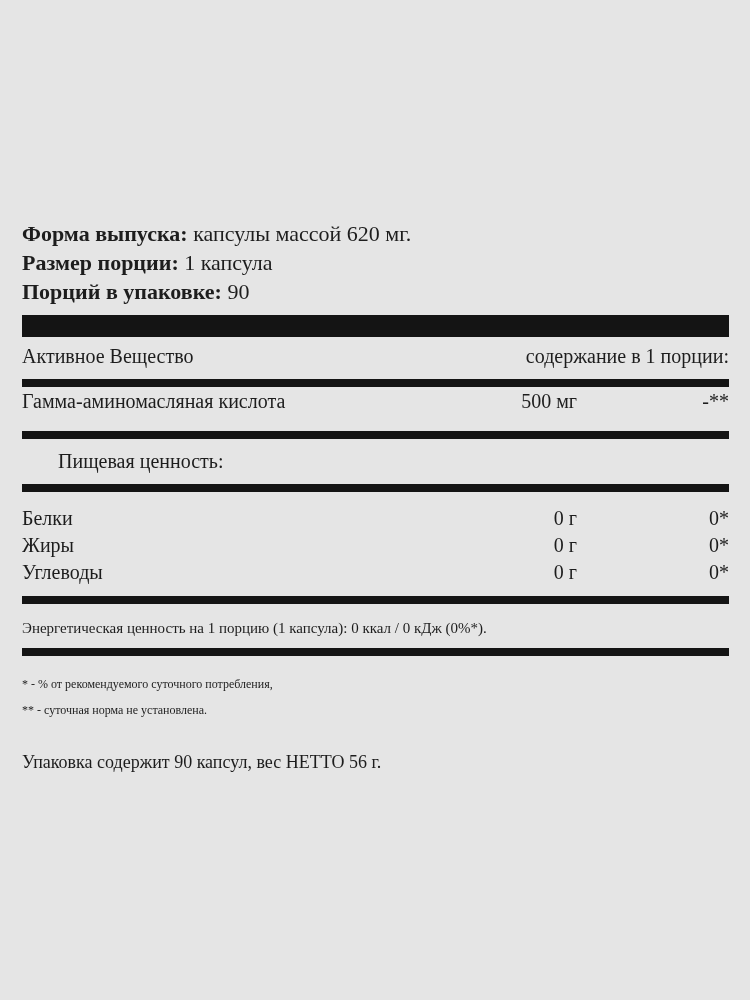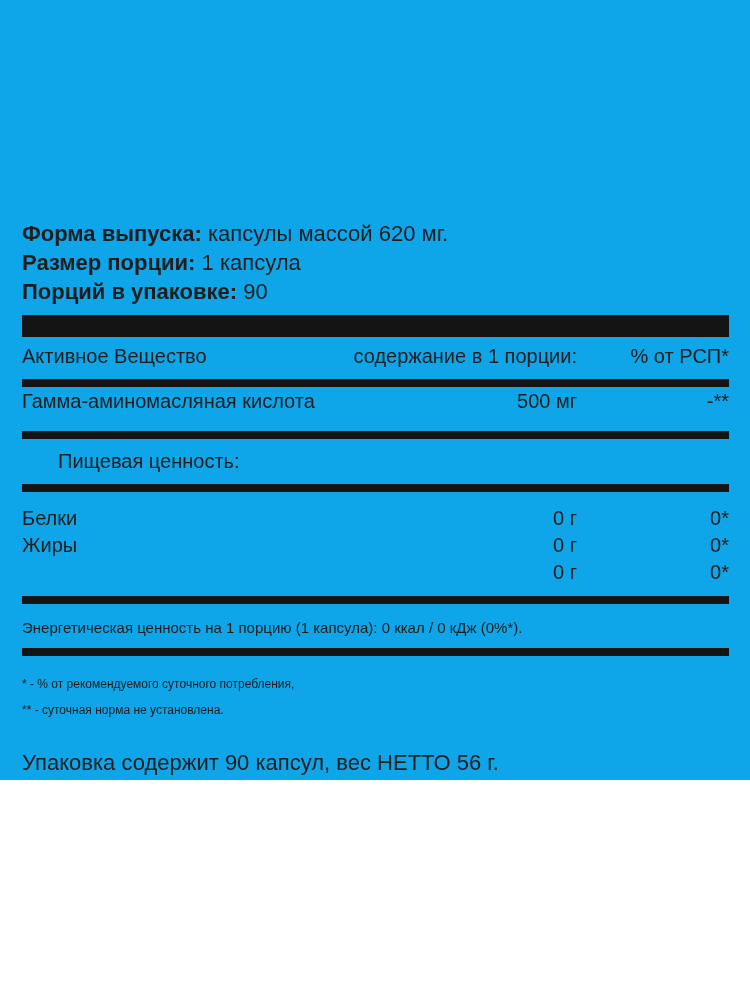--- a/index.html
+++ b/index.html
@@ -3,23 +3,23 @@
 <meta charset="utf-8">
 <style>
   html, body {
     margin: 0;
     padding: 0;
     background: #ffffff;
   }
   #label-page {
     position: relative;
     width: 750px;
-    height: 780px;
-    background: #0ea5e9;
-    font-family: Liberation Sans, sans-serif;
+    height: 1000px;
+    background: #e5e5e5;
+    font-family: Liberation Serif, serif;
     color: #1d1d1d;
     overflow: hidden;
   }
   .abs { position: absolute; left: 22px; width: 707px; }
 
   
   .intro { top: 219px; font-size: 22px; line-height: 29px; }
   .intro .lbl { font-weight: 700; }
 
   
@@ -38,21 +38,21 @@
   .col-name   { flex: 1 1 auto; text-align: left; white-space: nowrap; }
   .col-amount { flex: 0 0 260px; text-align: right; white-space: nowrap; }
   .col-rsp    { flex: 0 0 152px; text-align: right; white-space: nowrap; }
 
   .nutri-rows .trow { line-height: 27px; }
 
   .section-title { font-size: 20px; line-height: 26px; margin-left: 36px; }
   .energy-line   { font-size: 15px; line-height: 26px; white-space: nowrap; }
 
   .footnotes { font-size: 12px; line-height: 26px; }
-  .package   { font-size: 22px; line-height: 27px; white-space: nowrap; }
+  .package   { font-size: 18px; line-height: 27px; white-space: nowrap; }
 </style>
 </head>
 <body>
 
 <div id="label-page">
 
   <div class="abs intro">
     <div>
       <span class="lbl">Форма выпуска:</span>
       <span>капсулы массой 620 мг.</span>
@@ -65,21 +65,20 @@
       <span class="lbl">Порций в упаковке:</span>
       <span>90</span>
     </div>
   </div>
 
   <div class="bar bar-thick" style="top:315px;"></div>
 
   <div class="abs trow" style="top:343px;">
     <span class="col-name">Активное Вещество</span>
     <span class="col-amount">содержание в 1 порции:</span>
-    <span class="col-rsp">% от РСП*</span>
   </div>
 
   <div class="bar bar-thin" style="top:379px;"></div>
 
   <div class="abs trow" style="top:388px;">
     <span class="col-name">Гамма-аминомасляная кислота</span>
     <span class="col-amount">500 мг</span>
     <span class="col-rsp">-**</span>
   </div>
 
@@ -94,20 +93,21 @@
       <span class="col-name">Белки</span>
       <span class="col-amount">0 г</span>
       <span class="col-rsp">0*</span>
     </div>
     <div class="trow">
       <span class="col-name">Жиры</span>
       <span class="col-amount">0 г</span>
       <span class="col-rsp">0*</span>
     </div>
     <div class="trow">
+      <span class="col-name">Углеводы</span>
       <span class="col-amount">0 г</span>
       <span class="col-rsp">0*</span>
     </div>
   </div>
 
   <div class="bar bar-thin" style="top:596px;"></div>
 
   <div class="abs energy-line" style="top:615px;">Энергетическая ценность на 1 порцию (1 капсула): 0 ккал / 0 кДж (0%*).</div>
 
   <div class="bar bar-thin" style="top:648px;"></div>

